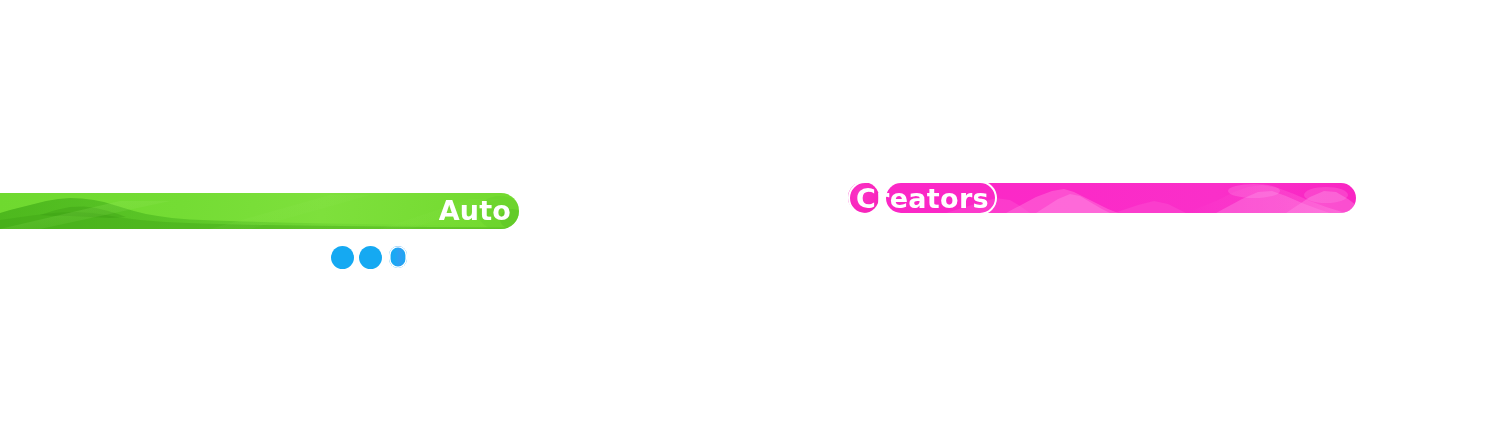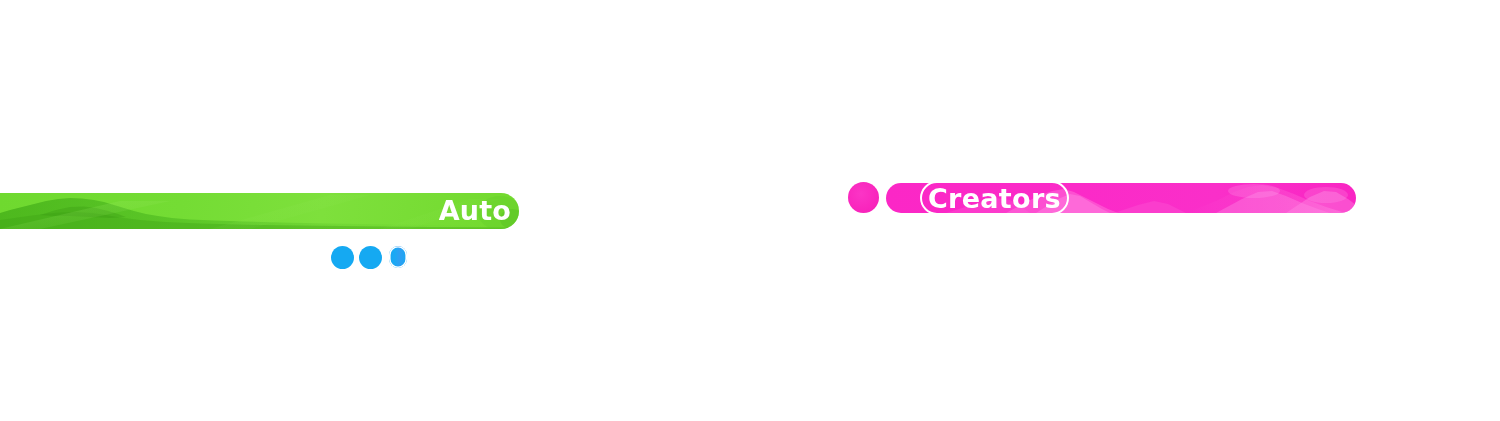--- a/index.html
+++ b/index.html
@@ -124,21 +124,21 @@
     background: linear-gradient(95deg, #fb27c6 0%, #fb2ac8 40%, #fa2fc9 70%, #f925c3 100%);
     overflow: hidden;
   }
   .creators-bar-texture {
     position: absolute;
     inset: 0;
     pointer-events: none;
   }
   .creators-label-wrap {
     position: absolute;
-    left: 920px;
+    left: 848px;
     top: 181px;
     height: 34px;
     display: flex;
     align-items: center;
     padding: 0 8px;
     border-radius: 17px;
     box-shadow: 0 0 0 2px #ffffff inset;
     box-sizing: border-box;
     text-align: right;
   }

